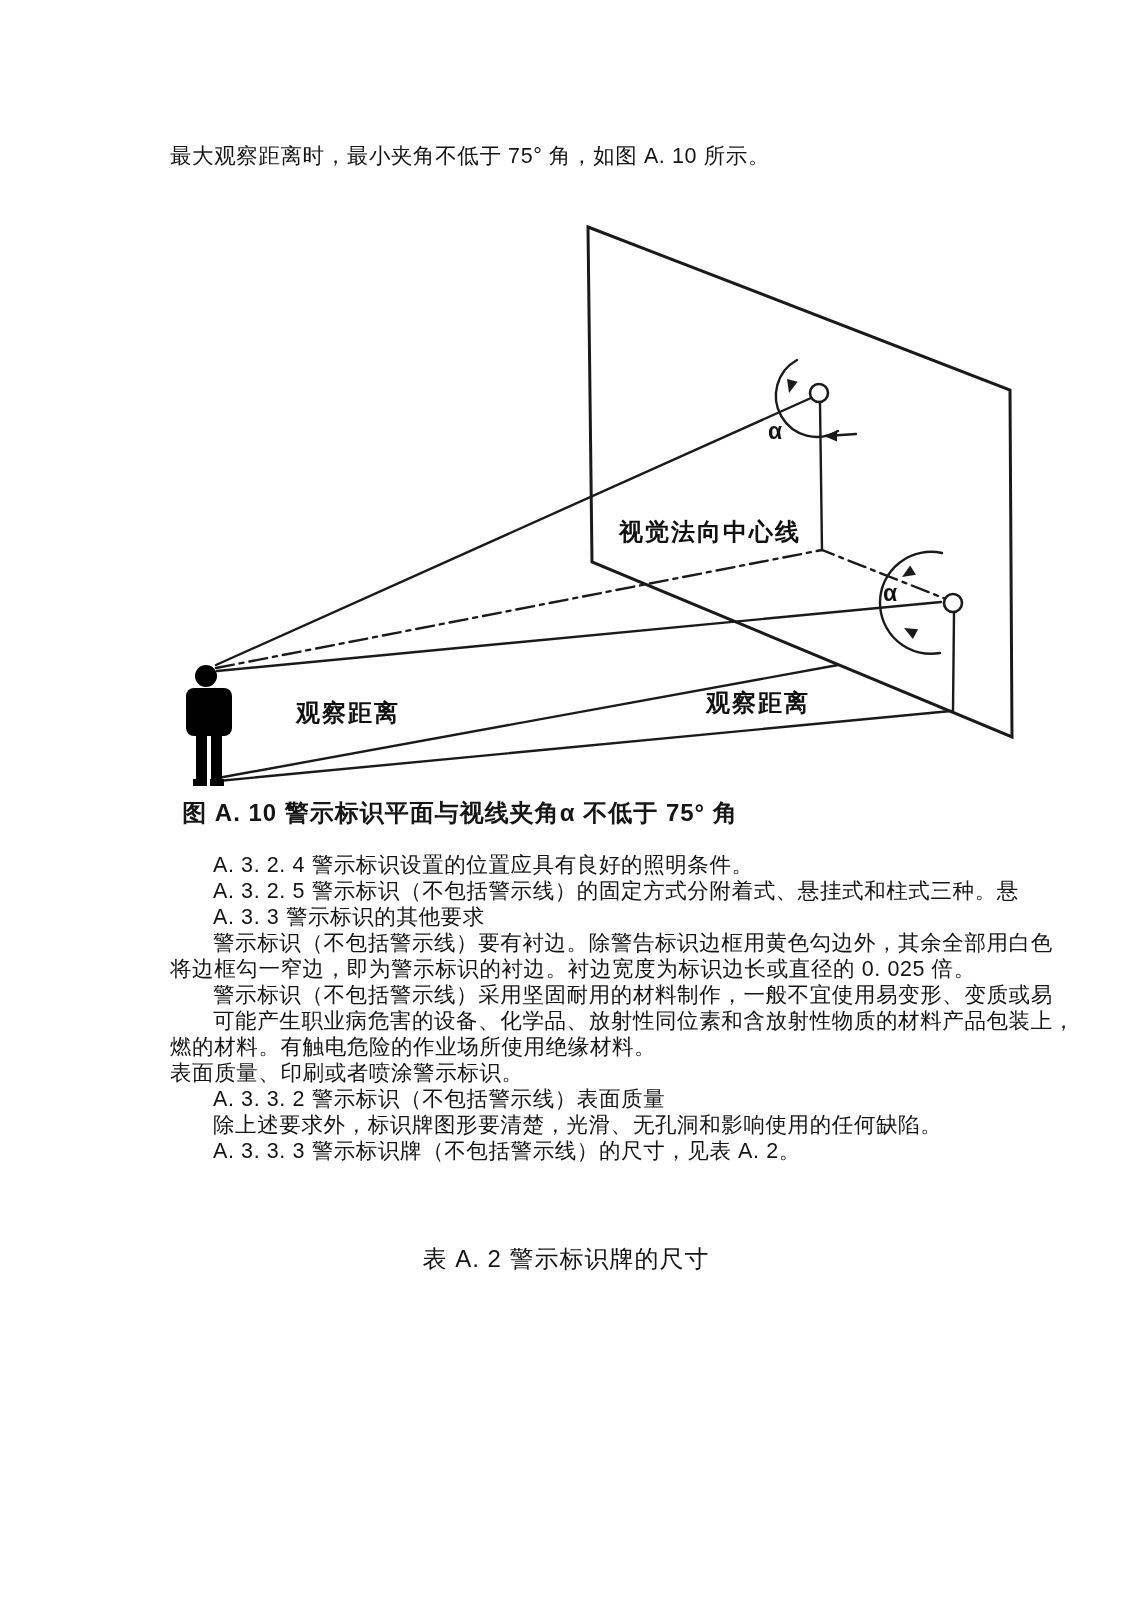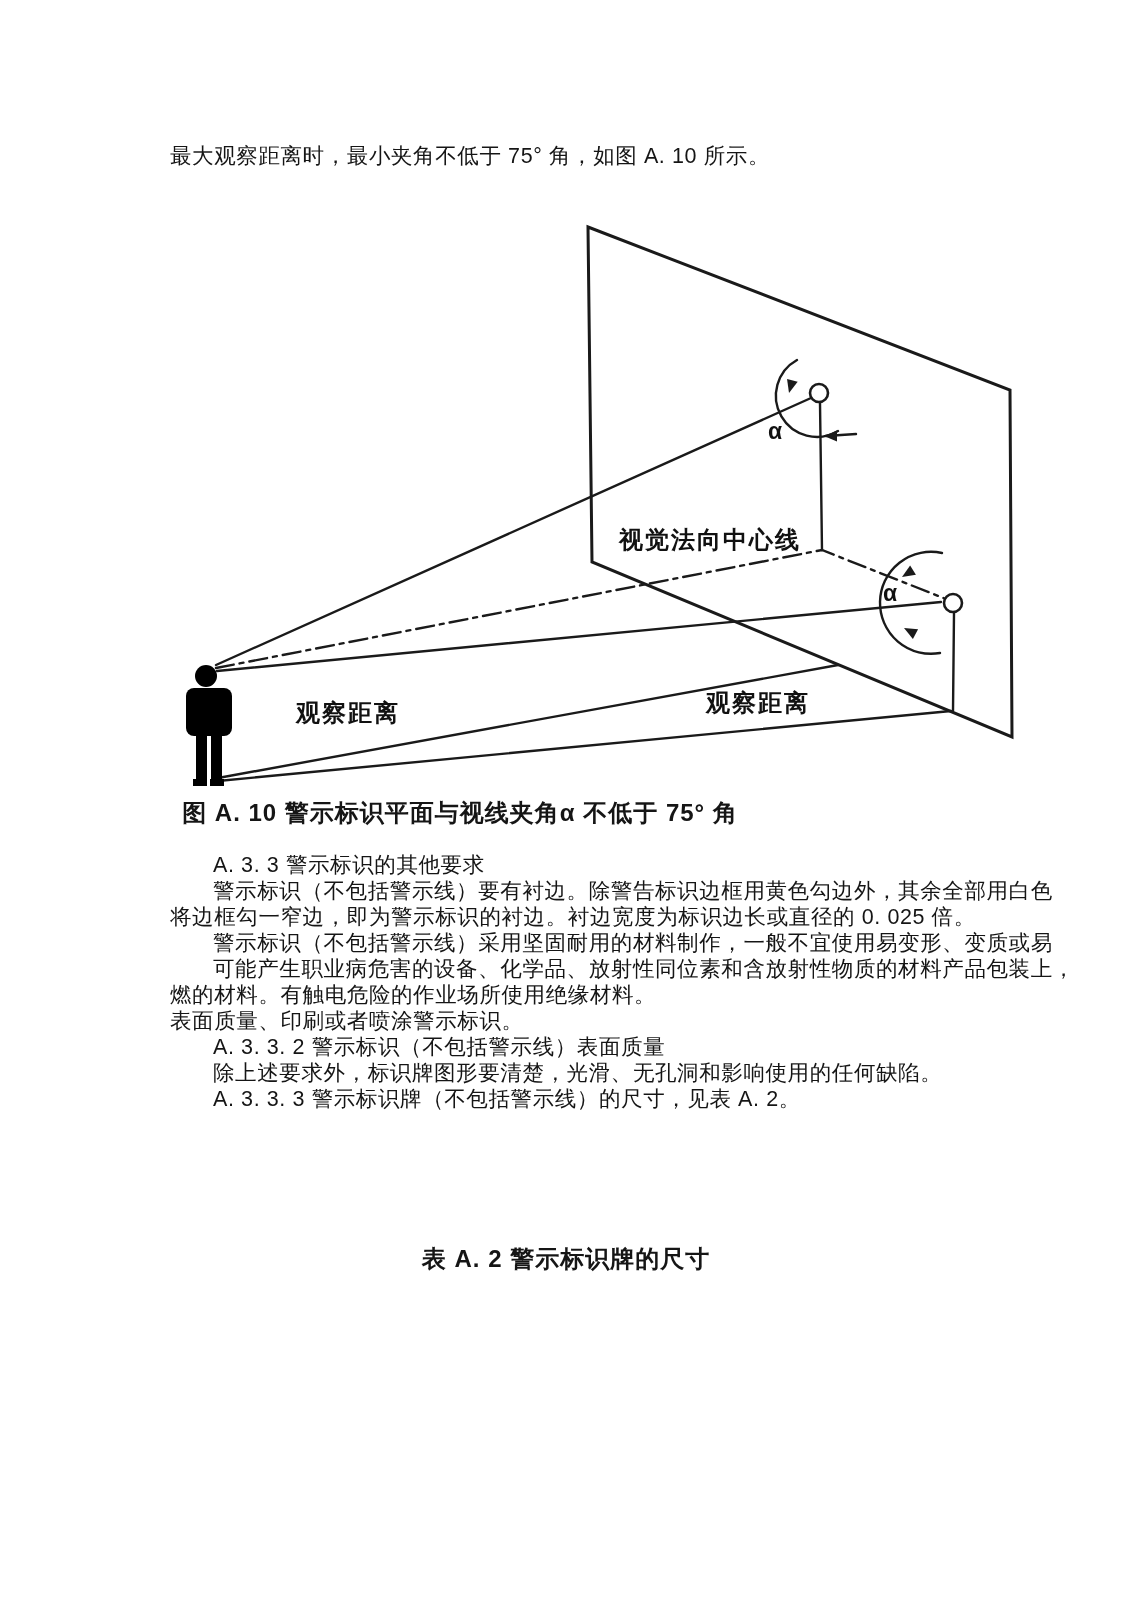--- a/index.html
+++ b/index.html
@@ -34,21 +34,21 @@
   .body-text{
     position:absolute;left:170px;top:852px;width:830px;
   }
   .body-line{
     display:block;font-size:21.5px;line-height:26px;
     letter-spacing:0.6px;white-space:nowrap;
   }
   .indent{padding-left:43px;}
   .table-caption{
     position:absolute;left:0;top:1243px;width:1132px;
-    text-align:center;font-size:24px;font-weight:bold;letter-spacing:1px;
+    text-align:center;font-size:24px;font-weight:normal;letter-spacing:1px;
     white-space:nowrap;
   }
 </style>
 </head>
 <body>
 
 <div class="page">
 
   <div class="intro">最大观察距离时，最小夹角不低于 75° 角，如图 A. 10 所示。</div>
 
@@ -87,29 +87,31 @@
     <g fill="#000000" stroke="none">
       <circle cx="206" cy="676" r="11"></circle>
       <rect x="186" y="688" width="46" height="48" rx="8"></rect>
       <rect x="196" y="733" width="11" height="50"></rect>
       <rect x="211" y="733" width="11" height="50"></rect>
       <rect x="193" y="779" width="14" height="7"></rect>
       <rect x="210" y="779" width="14" height="7"></rect>
     </g>
   </svg>
 
-  <div class="fig-label" style="left:619px;top:516px;margin-top:8px;">视觉法向中心线</div>
+  <div class="fig-label" style="left:619px;top:516px;">视觉法向中心线</div>
   <div class="fig-label" style="left:296px;top:697px;">观察距离</div>
   <div class="fig-label" style="left:706px;top:687px;">观察距离</div>
   <div class="fig-label small" style="left:768px;top:418px;">α</div>
   <div class="fig-label small" style="left:883px;top:580px;">α</div>
 
   <div class="fig-caption">图 A. 10 警示标识平面与视线夹角α 不低于 75° 角</div>
 
   <div class="body-text">
+    <span class="body-line indent">A. 3. 2. 4 警示标识设置的位置应具有良好的照明条件。</span>
+    <span class="body-line indent">A. 3. 2. 5 警示标识（不包括警示线）的固定方式分附着式、悬挂式和柱式三种。悬</span>
     <span class="body-line indent">A. 3. 3 警示标识的其他要求</span>
     <span class="body-line indent">警示标识（不包括警示线）要有衬边。除警告标识边框用黄色勾边外，其余全部用白色</span>
     <span class="body-line">将边框勾一窄边，即为警示标识的衬边。衬边宽度为标识边长或直径的 0. 025 倍。</span>
     <span class="body-line indent">警示标识（不包括警示线）采用坚固耐用的材料制作，一般不宜使用易变形、变质或易</span>
     <span class="body-line indent">可能产生职业病危害的设备、化学品、放射性同位素和含放射性物质的材料产品包装上，</span>
     <span class="body-line">燃的材料。有触电危险的作业场所使用绝缘材料。</span>
     <span class="body-line">表面质量、印刷或者喷涂警示标识。</span>
     <span class="body-line indent">A. 3. 3. 2 警示标识（不包括警示线）表面质量</span>
     <span class="body-line indent">除上述要求外，标识牌图形要清楚，光滑、无孔洞和影响使用的任何缺陷。</span>
     <span class="body-line indent">A. 3. 3. 3 警示标识牌（不包括警示线）的尺寸，见表 A. 2。</span>

